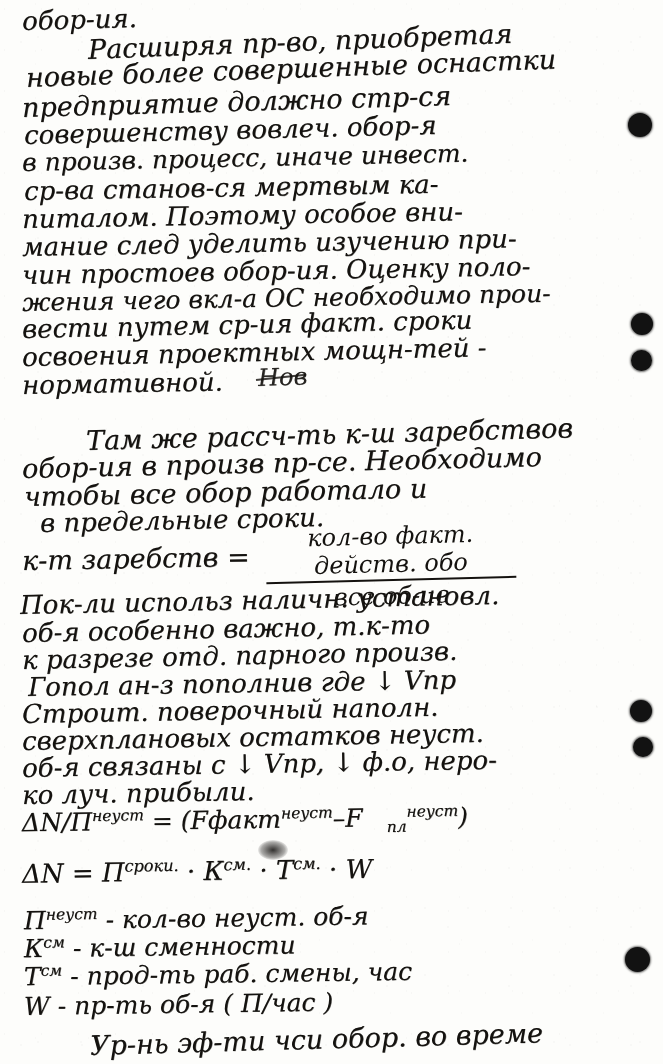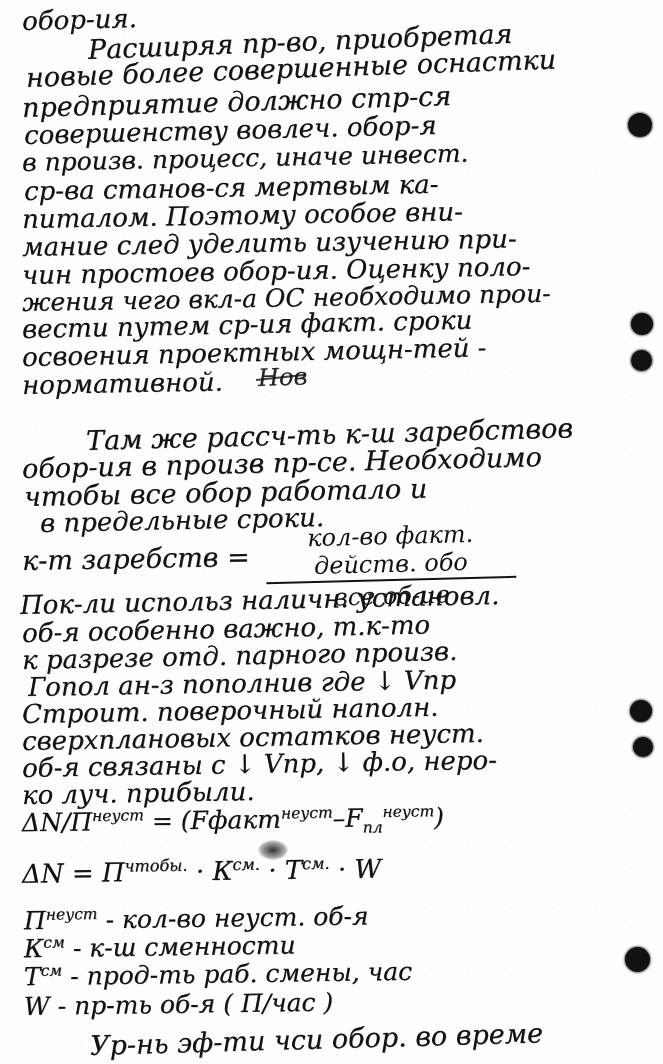--- a/index.html
+++ b/index.html
@@ -61,21 +61,21 @@
   }
   .frac .num { display: block; }
   .frac .bar {
     display: block;
     border-top: 2px solid #14120f;
     margin: 1px 0 1px 0;
   }
   .frac .den { display: block; }
 
   .sup { font-size: 0.62em; vertical-align: super; }
-  .sub { font-size: 0.62em; vertical-align: sub; }
+  .sub { font-size: 0.62em; vertical-align: sub; margin-left: 24px; }
 
   .strike {
     position: absolute;
     height: 2px;
     background: #14120f;
     transform-origin: left center;
     opacity: .8;
   }
   .smudge {
     position: absolute;
@@ -137,21 +137,21 @@
   <div class="hw" style="left:22px;top:753px;font-size:26px;transform:rotate(-1.0deg);">об-я связаны с ↓ Vпр, ↓ ф.о, неро-</div>
   <div class="hw" style="left:22px;top:780px;font-size:26px;transform:rotate(-1.0deg);">ко луч. прибыли.</div>
 
   <div class="hw" style="left:22px;top:808px;font-size:25px;transform:rotate(-0.8deg);">
     <span>ΔN/П</span><span class="sup">неуст</span>
     <span>=</span>
     <span>(</span><span>Fфакт</span><span class="sup">неуст</span><span>–</span><span>F</span><span class="sub">пл</span><span class="sup">неуст</span><span>)</span>
   </div>
 
   <div class="hw" style="left:22px;top:858px;font-size:26px;transform:rotate(-0.8deg);">
-    <span>ΔN = П</span><span class="sup">чтобы.</span><span> · К</span><span class="sup">см.</span><span> · Т</span><span class="sup">см.</span><span> · W</span>
+    <span>ΔN = П</span><span class="sup">сроки.</span><span> · К</span><span class="sup">см.</span><span> · Т</span><span class="sup">см.</span><span> · W</span>
   </div>
   <div class="smudge" style="left:258px;top:840px;width:30px;height:20px;"></div>
 
   <div class="hw" style="left:24px;top:906px;font-size:25px;transform:rotate(-0.8deg);">
     <span>П</span><span class="sup">неуст</span>
     <span>- кол-во неуст. об-я</span>
   </div>
   <div class="hw" style="left:24px;top:934px;font-size:25px;transform:rotate(-0.8deg);">
     <span>К</span><span class="sup">см</span>
     <span>- к-ш сменности</span>

